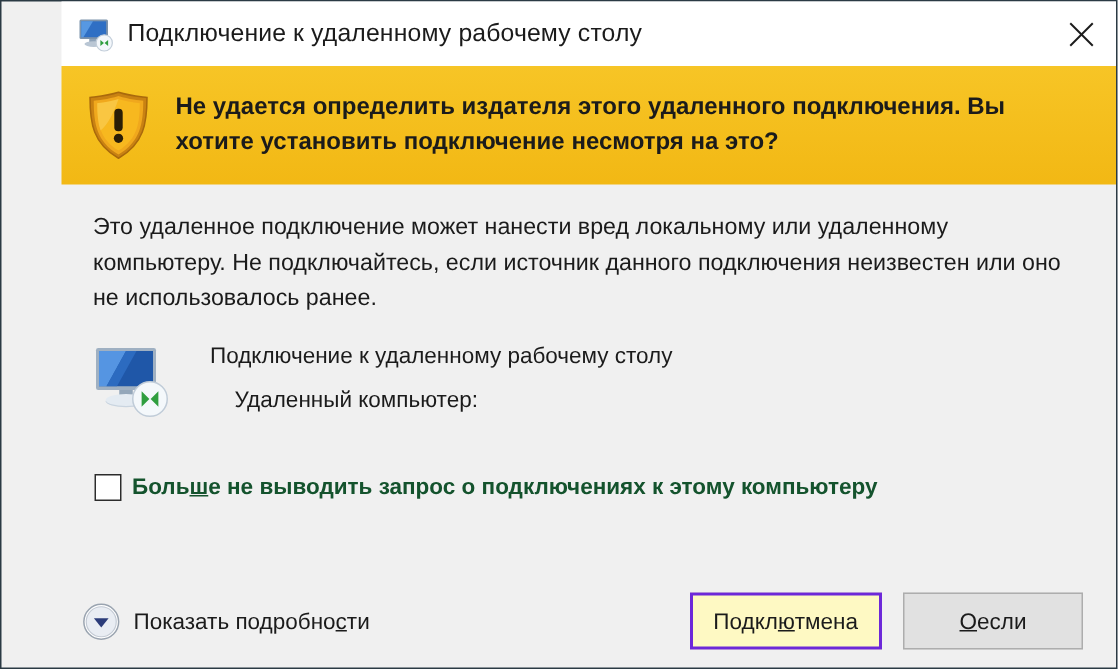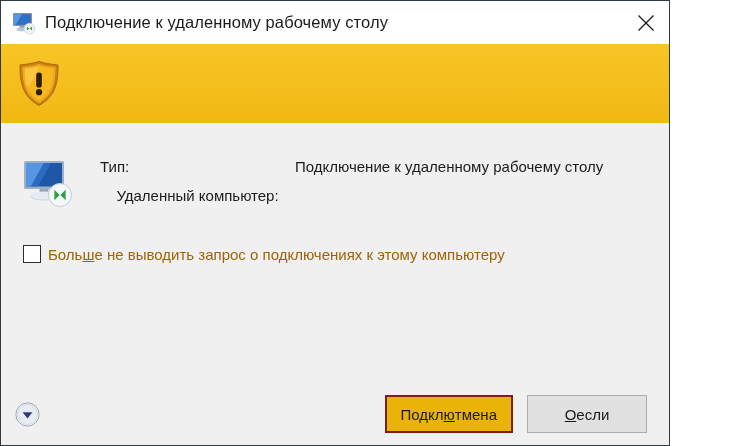--- a/index.html
+++ b/index.html
@@ -12,26 +12,27 @@
     width: 745px;
     height: 446px;
     overflow: hidden;
     font-family: "Liberation Sans", sans-serif;
     -webkit-font-smoothing: antialiased;
   }
 
   .dialog {
     position: relative;
     box-sizing: border-box;
-    width: 670px;
+    width: 745px;
     height: 446px;
     background: #f0f0f0;
     border: 1px solid #2b3a44;
     display: flex;
     flex-direction: column;
+    padding-left: 40px;
   }
 
   
   .titlebar {
     position: relative;
     height: 43px;
     flex: 0 0 43px;
     background: #ffffff;
     display: flex;
     align-items: center;
@@ -145,21 +146,22 @@
     width: 18px;
     height: 18px;
     flex: 0 0 18px;
     box-sizing: border-box;
     border: 1px solid #2c2c2c;
     background: #ffffff;
     margin-right: 7px;
   }
   .checkbox-label {
     font-size: 15px;
-    color: #a16207;
+    color: #14532d;
+    font-weight: bold;
   }
   .ak { text-decoration: underline; }
 
   
   .footer {
     flex: 0 0 62px;
     display: flex;
     align-items: center;
     padding: 0 22px 0 14px;
     box-sizing: border-box;
@@ -193,22 +195,22 @@
     box-sizing: border-box;
     background: #e1e1e1;
     border: 1px solid #adadad;
     cursor: default;
     display: inline-flex;
     align-items: center;
     justify-content: center;
     margin-left: 14px;
   }
   .btn.default {
-    border: 2px solid #7f1d1d;
-    background: #eab308;
+    border: 2px solid #6d28d9;
+    background: #fef9c3;
     min-width: 124px;
     align-items: center;
   }
 </style>
 </head>
 <body>
 
 <div class="dialog">
 
   <div class="titlebar">
@@ -237,42 +239,46 @@
     <span class="shield">
       <svg width="44" height="47" viewBox="0 0 44 47">
         <path d="M22 1.5 C14 4, 6 4.5, 3 5 C3 22, 5 36, 22 45.5 C39 36, 41 22, 41 5 C38 4.5, 30 4, 22 1.5 Z" fill="#c98212" stroke="#a9690c" stroke-width="1"></path>
         <path d="M22 4 C15 6.3, 8 6.8, 5.5 7.2 C5.5 22, 7.3 34.5, 22 43 C36.7 34.5, 38.5 22, 38.5 7.2 C36 6.8, 29 6.3, 22 4 Z" fill="#f0a81d"></path>
         <path d="M22 6 C16 8, 10 8.5, 7.8 8.8 C7.8 21.5, 9.3 32.8, 22 40.4 C34.7 32.8, 36.2 21.5, 36.2 8.8 C34 8.5, 28 8, 22 6 Z" fill="#f7b81f"></path>
         <path d="M22 6 C16 8, 10 8.5, 7.8 8.8 C7.8 16, 8.3 22, 10 27 C15 23, 19 15, 22 6 Z" fill="#fbd25f" opacity="0.55"></path>
         <rect x="19.2" y="12.5" width="5.6" height="15" rx="2.6" fill="#2a1d06"></rect>
         <circle cx="22" cy="32.2" r="3.1" fill="#2a1d06"></circle>
       </svg>
     </span>
+    <div class="banner-text">
+      <div>Не удается определить издателя этого удаленного подключения. Вы</div>
+      <div>хотите установить подключение несмотря на это?</div>
+    </div>
   </div>
 
   <div class="body">
+    <div class="intro">Это удаленное подключение может нанести вред локальному или удаленному компьютеру. Не подключайтесь, если источник данного подключения неизвестен или оно не использовалось ранее.</div>
 
     <div class="details">
       <span class="pc-icon">
         <svg width="50" height="50" viewBox="0 0 50 50">
           <rect x="1" y="3" width="40" height="28" rx="1.5" fill="#9fb0c2"></rect>
           <rect x="3" y="5" width="36" height="23.5" fill="#1f57a8"></rect>
           <polygon points="3,5 21,5 8,28.5 3,28.5" fill="#5b9ce8" opacity="0.9"></polygon>
           <polygon points="21,5 28,5 15,28.5 8,28.5" fill="#2f6fc4" opacity="0.85"></polygon>
           <rect x="16.5" y="31" width="9" height="4.5" fill="#94a7ba"></rect>
           <ellipse cx="21" cy="38.5" rx="13.5" ry="4" fill="#c9d4df"></ellipse>
           <ellipse cx="21" cy="37.6" rx="13.5" ry="4" fill="#e4ebf2"></ellipse>
           <circle cx="37" cy="37" r="11.5" fill="#f4f8fb" stroke="#c0ccd8" stroke-width="1"></circle>
           <path d="M31.4 31.8 L36.6 37 L31.4 42.2 Z" fill="#2f9e3f"></path>
           <path d="M42.6 31.8 L37.4 37 L42.6 42.2 Z" fill="#2f9e3f"></path>
         </svg>
       </span>
       <div class="fields">
         <div class="field-row">
-          <span class="field-label">Тип:</span>
           <span class="field-value">Подключение к удаленному рабочему столу</span>
         </div>
         <div class="field-row">
           <span class="field-label">Удаленный компьютер:</span>
         </div>
       </div>
     </div>
 
     <div class="checkbox-row">
       <span class="checkbox"></span>
@@ -284,20 +290,21 @@
     <div class="details-toggle">
       <span class="chev-circle">
         <svg width="25" height="25" viewBox="0 0 25 25">
           <circle cx="12.5" cy="12.5" r="11.6" fill="#ffffff" stroke="#9aa4b0" stroke-width="1"></circle>
           <circle cx="12.5" cy="12.5" r="10" fill="#e9edf3"></circle>
           <path d="M2.8 11 A10 10 0 0 1 22.2 11 A10 10 0 0 0 2.8 11 Z" fill="#ffffff" opacity="0.95"></path>
           <circle cx="12.5" cy="12.5" r="10" fill="none" stroke="#c3cad4" stroke-width="0.8"></circle>
           <path d="M7.6 10.2 L17.4 10.2 L12.5 16.4 Z" fill="#2b3c7a"></path>
         </svg>
       </span>
+      <span class="details-toggle-label"><span>Показать подробно</span><span class="ak">с</span><span>ти</span></span>
     </div>
 
     <div class="spacer"></div>
 
     <button class="btn default">
         <span>Подкл</span>
         <span class="ak">ю</span>
         <span>тмена</span>
       </button>
 

